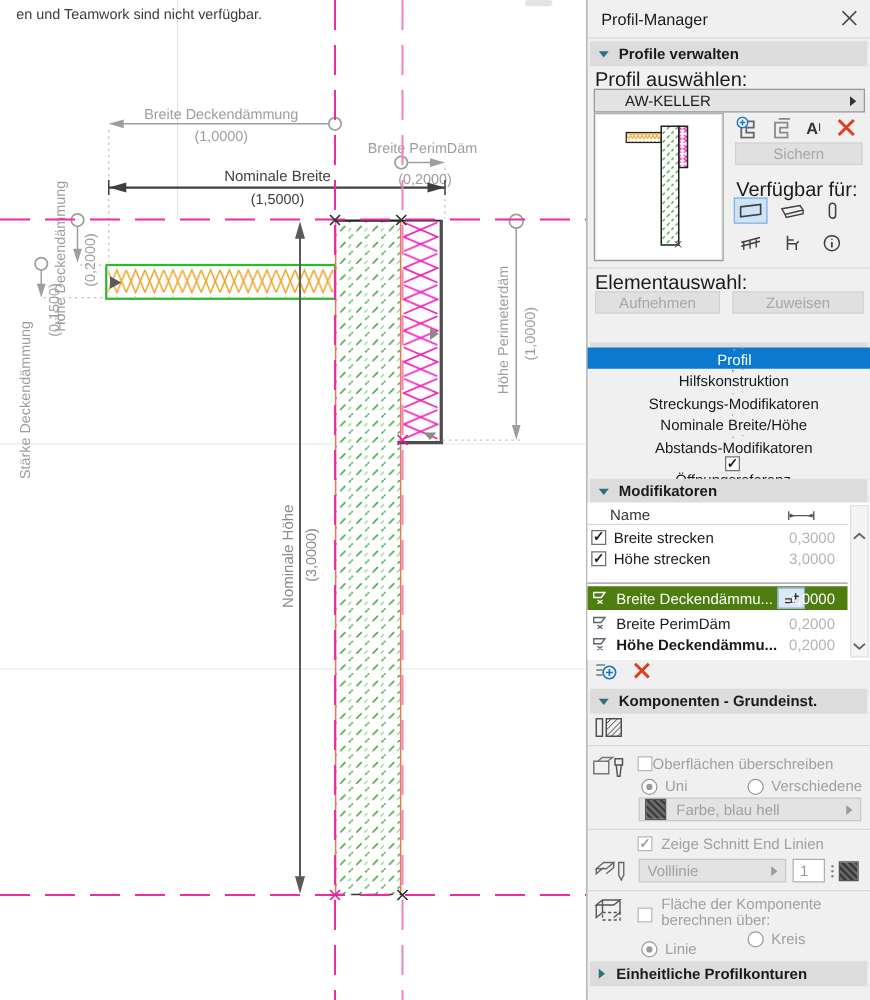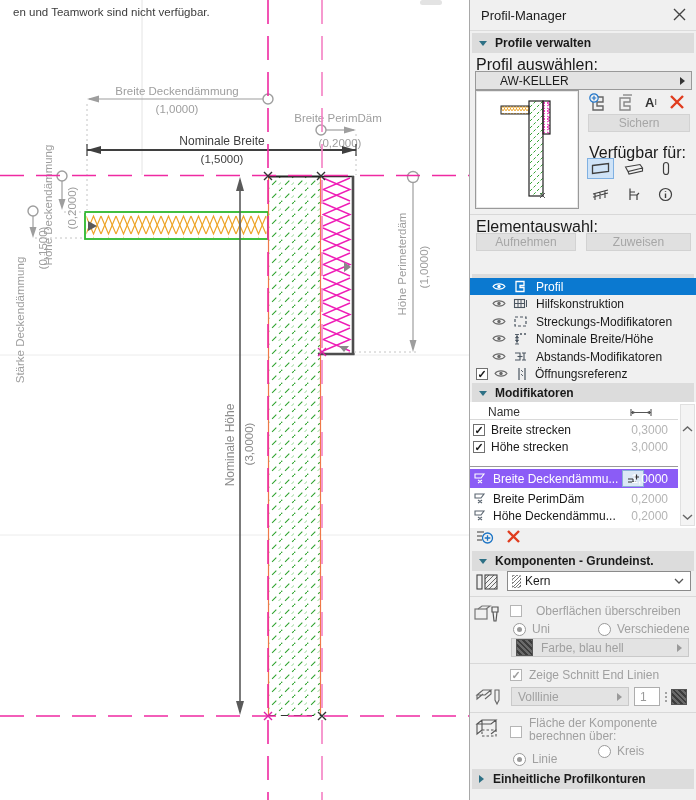--- a/index.html
+++ b/index.html
@@ -29,33 +29,33 @@
   .arr-r.gray{border-left-color:#9a9a9a;}
   .btn{position:absolute;background:#e0e0e0;border:1px solid #d2d2d2;color:#a6a6a6;
        display:flex;align-items:center;justify-content:center;box-sizing:border-box;font-size:12px;}
   .preview{position:absolute;left:5px;top:90px;width:102px;height:117px;background:#fff;
            border:1px solid #9a9a9a;box-shadow:inset 0 0 0 1px #e8e8e8;}
   .toolico{position:absolute;width:22px;height:20px;display:flex;align-items:center;justify-content:center;}
   .avail-cell{position:absolute;width:27px;height:21px;display:flex;align-items:center;justify-content:center;box-sizing:border-box;}
   .avail-cell.sel{background:#cfe3f7;border:1px solid #7fb0e2;}
   .divider{position:absolute;left:0;width:100%;height:1px;background:#d8d8d8;}
   .row{position:absolute;display:flex;align-items:center;}
-  .layer-row{position:absolute;left:0;width:100%;height:17px;display:flex;align-items:center;}
+  .layer-row{position:absolute;left:0;width:100%;height:17px;display:flex;align-items:center;flex-direction:column;}
   .layer-row.sel{background:#0b79d0;color:#fff;}
   .cb{width:12px;height:12px;border:1px solid #707070;background:#fff;box-sizing:border-box;
       font-size:11px;line-height:10px;text-align:center;color:#1a1a1a;font-weight:bold;flex:none;}
   .cb.dis{border-color:#b5b5b5;color:#9f9f9f;}
   .radio{width:13px;height:13px;border:1px solid #9a9a9a;border-radius:50%;background:#fff;
          box-sizing:border-box;position:relative;flex:none;}
   .radio.on::after{content:"";position:absolute;left:3px;top:3px;width:5px;height:5px;border-radius:50%;background:#9a9a9a;}
   .table{position:absolute;left:0;top:402px;width:227px;height:126px;background:#fff;}
   .t-scroll{position:absolute;right:2px;top:2px;width:15px;height:122px;background:#f4f4f4;border:1px solid #e0e0e0;box-sizing:border-box;}
   .mod-row{position:absolute;left:0;width:208px;height:17px;display:flex;align-items:center;font-size:12px;}
   .mod-row .val{position:absolute;right:10px;color:#b4b4b4;}
-  .mod-row.sel{background:#8b5cf6;color:#fff;height:19px;text-align:center;}
+  .mod-row.sel{background:#4d7c0f;color:#fff;height:19px;text-align:center;}
   .mod-row.sel .val{color:#fff;}
   .swatch{width:15px;height:15px;background:repeating-linear-gradient(45deg,#6a6a6a 0 2px,#3c3c3c 2px 4px);
           border:1px solid #555;flex:none;}
   .inp{position:absolute;background:#fff;border:1px solid #adadad;box-sizing:border-box;
        color:#9a9a9a;font-size:12px;display:flex;align-items:center;padding-left:5px;}
   .dis-txt{color:#a0a0a0;}
   svg{display:block;}
 </style>
 </head>
 <body>
@@ -421,21 +421,21 @@
       <svg width="15" height="13" viewBox="0 0 15 13" style="margin-left:3px;">
         <path d="M2,2 h9 l-3,4 h-6 z M5,8 l4,3 m0,-3 l-4,3" fill="none" stroke="#5a6570" stroke-width="1.1"></path>
       </svg>
       <span style="margin-left:5px;">Breite PerimDäm</span>
       <span class="val">0,2000</span>
     </div>
     <div class="mod-row" style="top:105px;">
       <svg width="15" height="13" viewBox="0 0 15 13" style="margin-left:3px;">
         <path d="M2,2 h9 l-3,4 h-6 z M5,8 l4,3 m0,-3 l-4,3" fill="none" stroke="#5a6570" stroke-width="1.1"></path>
       </svg>
-      <span style="margin-left:5px;">Höhe Deckendämmu...</span>
+      <span style="margin-left:5px;font-weight:bold;">Höhe Deckendämmu...</span>
       <span class="val">0,2000</span>
     </div>
 
     <div class="t-scroll">
       <svg width="13" height="8" viewBox="0 0 13 8" style="position:absolute;left:0;top:20px;">
         <path d="M2,6 L6.5,2 L11,6" fill="none" stroke="#666" stroke-width="1.4"></path>
       </svg>
       <svg width="13" height="8" viewBox="0 0 13 8" style="position:absolute;left:0;top:108px;">
         <path d="M2,2 L6.5,6 L11,2" fill="none" stroke="#666" stroke-width="1.4"></path>
       </svg>
@@ -458,41 +458,31 @@
   <div class="sechdr" style="top:551px;">
     <span class="tri-d"></span>
     <span>Komponenten - Grundeinst.</span>
   </div>
 
   <svg width="24" height="18" viewBox="0 0 24 18" style="position:absolute;left:6px;top:573px;">
     <rect x="1" y="2" width="5" height="14" fill="none" stroke="#444" stroke-width="1.1"></rect>
     <rect x="9" y="2" width="12" height="14" fill="none" stroke="#444" stroke-width="1.1"></rect>
     <path d="M9,6 l4,-4 M9,11 l9,-9 M9,16 l12,-12 M13,16 l8,-8 M18,16 l3,-3" stroke="#444" stroke-width="0.8"></path>
   </svg>
-  <div style="position:absolute;left:37px;top:571px;width:184px;height:20px;background:#fff;border:1px solid #8a8a8a;box-sizing:border-box;display:flex;align-items:center;">
-    <svg width="9" height="13" viewBox="0 0 9 13" style="margin-left:4px;">
-      <rect x="0.5" y="0.5" width="8" height="12" fill="none" stroke="#888" stroke-width="1" stroke-dasharray="2 1.5"></rect>
-      <path d="M1,4 l3,-3 M1,8 l7,-7 M1,12 l8,-8 M4,12 l5,-5 M7,12 l2,-2" stroke="#555" stroke-width="0.8"></path>
-    </svg>
-    <span style="margin-left:4px;">Kern</span>
-    <svg width="10" height="6" viewBox="0 0 10 6" style="position:absolute;right:6px;">
-      <path d="M1,1 L5,5 L9,1" fill="none" stroke="#555" stroke-width="1.3"></path>
-    </svg>
-  </div>
 
   <div class="divider" style="top:596px;"></div>
 
   <svg width="28" height="24" viewBox="0 0 28 24" style="position:absolute;left:4px;top:603px;">
     <rect x="1" y="6" width="12" height="10" fill="none" stroke="#777" stroke-width="1.2"></rect>
     <path d="M4,6 l4,-3 h8 l-4,3" fill="none" stroke="#777" stroke-width="1.2"></path>
     <path d="M18,4 h6 v5 h-6 z M19,9 h4 l-1,9 h-2 z" fill="none" stroke="#555" stroke-width="1.2"></path>
   </svg>
   <div class="row" style="left:40px;top:604px;height:14px;">
     <span class="cb dis"></span>
-    <span class="dis-txt" style="margin-left:14px;">Oberflächen überschreiben</span>
+    <span class="dis-txt" style="margin-left:0;">Oberflächen überschreiben</span>
   </div>
   <div class="row" style="left:43px;top:622px;height:14px;">
     <span class="radio on"></span>
     <span class="dis-txt" style="margin-left:6px;text-align:right;">Uni</span>
   </div>
   <div class="row" style="left:128px;top:622px;height:14px;">
     <span class="radio"></span>
     <span class="dis-txt" style="margin-left:6px;">Verschiedene</span>
   </div>
   <div class="ddl" style="left:41px;top:638px;width:178px;height:19px;border-color:#c9c9c9;">

